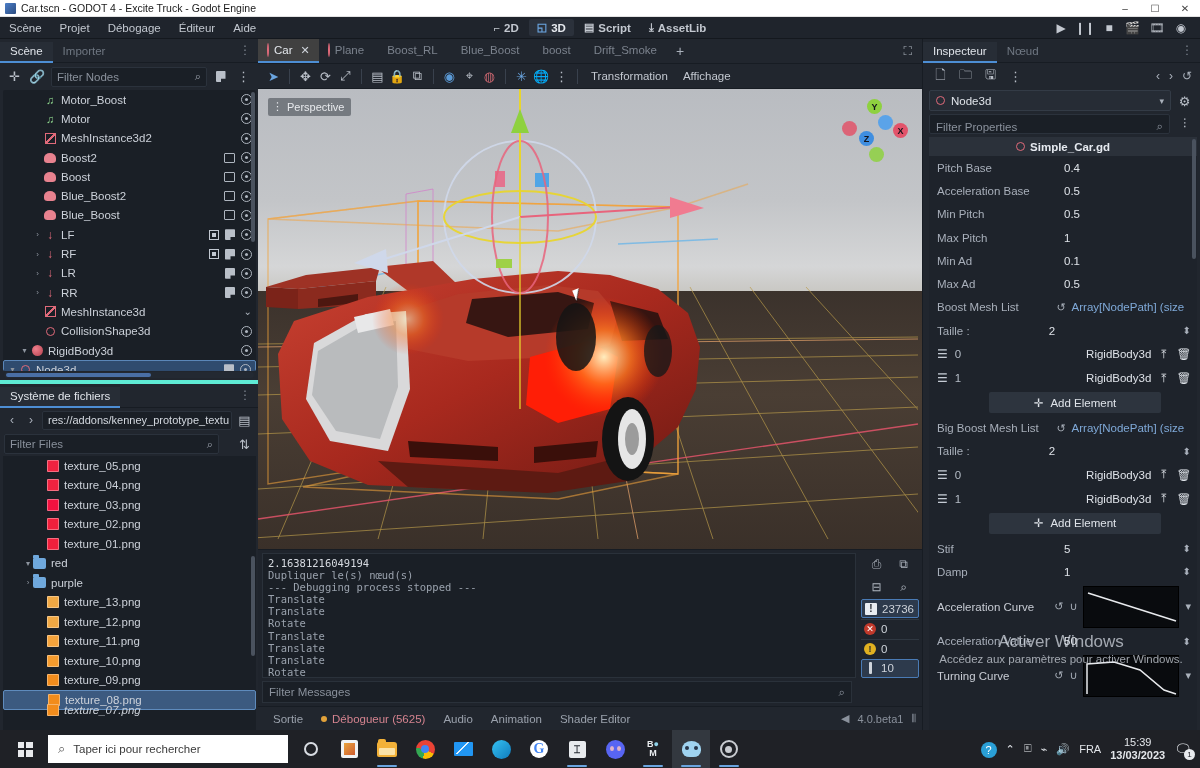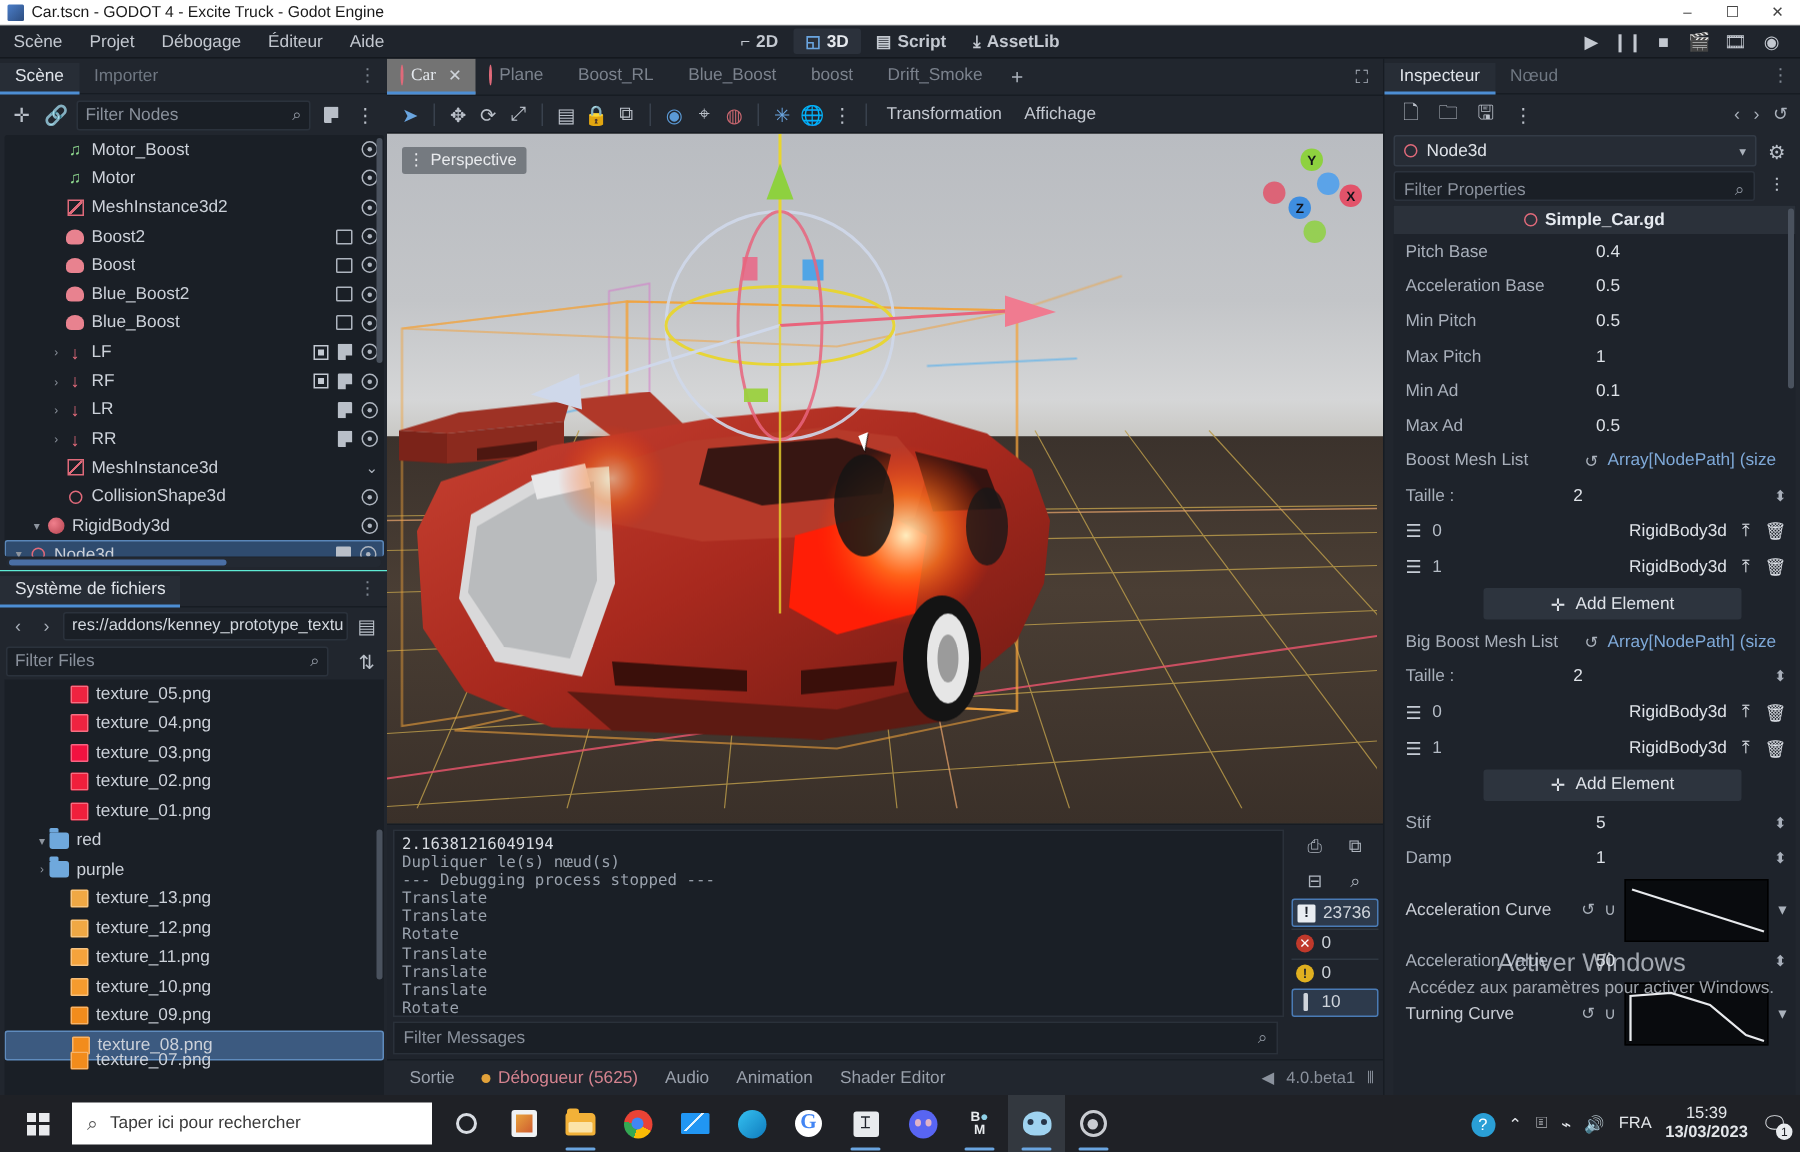--- a/index.html
+++ b/index.html
@@ -145,21 +145,21 @@
   }
   .hscroll-bot {
     height: 6px; margin: 1px 4px 2px; background: #232932; border-radius: 3px; position: relative;
   }
   .hscroll-bot::after {
     content:''; position:absolute; left:2px; top:1px; width:58%; height:4px;
     background:#4a6fa5; border-radius:2px;
   }
 
   
-  .fs-panel { flex: 1; display: flex; flex-direction: column; background: #21262e; border-top: 1px solid #5eead4; }
+  .fs-panel { flex: 1; display: flex; flex-direction: column; background: #21262e; border-top: 4px solid #5eead4; }
   .fs-path {
     height: 24px; display: flex; align-items: center; gap: 3px; padding: 0 4px;
   }
   .navb { width: 16px; text-align: center; color: #aab1bb; font-size: 12px; }
   .pathbox {
     flex: 1; height: 19px; background: #1a1f26; border: 1px solid #2b323c;
     border-radius: 2px; display: flex; align-items: center; padding: 0 5px;
     color: #d3d8df; font-size: 11px; overflow: hidden; white-space: nowrap;
   }
   .fs-filter { height: 24px; display: flex; align-items: center; gap: 16px; padding: 0 4px; }
@@ -187,21 +187,21 @@
   
   .centercol { flex: 1; display: flex; flex-direction: column; background: #1b2027; min-width: 0; }
   .scenetabs {
     height: 25px; background: #21262e; display: flex; align-items: stretch;
     border-bottom: 1px solid #171c23;
   }
   .stab {
     display: flex; align-items: center; gap: 5px; padding: 0 9px;
     font-size: 11.5px; color: #7b828d; border-bottom: 2px solid transparent;
   }
-  .stab.active { color: #e3e7ec; background: #737373; border-bottom-color: #4d8ed4; font-family: Liberation Serif, serif; }
+  .stab.active { color: #e3e7ec; background: #404040; border-bottom-color: #4d8ed4; }
   .stab .x { margin-left: 3px; font-size: 11px; color: #cfd4db; }
   .stab-plus { display: flex; align-items: center; padding: 0 10px; color: #aab1bb; font-size: 14px; }
   .stab-expand { margin-left: auto; display: flex; align-items: center; padding: 0 10px; color: #aab1bb; }
 
   .vptoolbar {
     height: 25px; background: #21262e; display: flex; align-items: center;
     gap: 1px; padding: 0 6px; border-bottom: 1px solid #171c23;
   }
   .vpsep { width: 1px; height: 15px; background: #39414d; margin: 0 5px; }
   .vpmenu { padding: 0 7px; font-size: 11.5px; color: #c3c8d0; height: 19px; line-height: 19px; }
@@ -668,21 +668,21 @@
             <div class="frow" style="padding-left: 34px;">
               <span class="farrow"></span>
               <span class="tex-ic" style="background:#f28c1c;box-shadow:inset 0 0 0 1px rgba(255,255,255,.35);"></span>
               <span>texture_09.png</span>
             </div>
             <div class="frow sel" style="padding-left: 34px;">
               <span class="farrow"></span>
               <span class="tex-ic" style="background:#f28c1c;box-shadow:inset 0 0 0 1px rgba(255,255,255,.35);"></span>
               <span>texture_08.png</span>
             </div>
-            <div class="frow" style="padding-left: 34px; margin-top: -9px;">
+            <div class="frow" style="padding-left: 34px; margin-top: -9px; font-style: italic;">
               <span class="farrow"></span>
               <span class="tex-ic" style="background:#f28c1c;box-shadow:inset 0 0 0 1px rgba(255,255,255,.35);"></span>
               <span>texture_07.png</span>
             </div>
 
         <div class="fsscroll"></div>
           </div>
       </div>
     </div>
 

